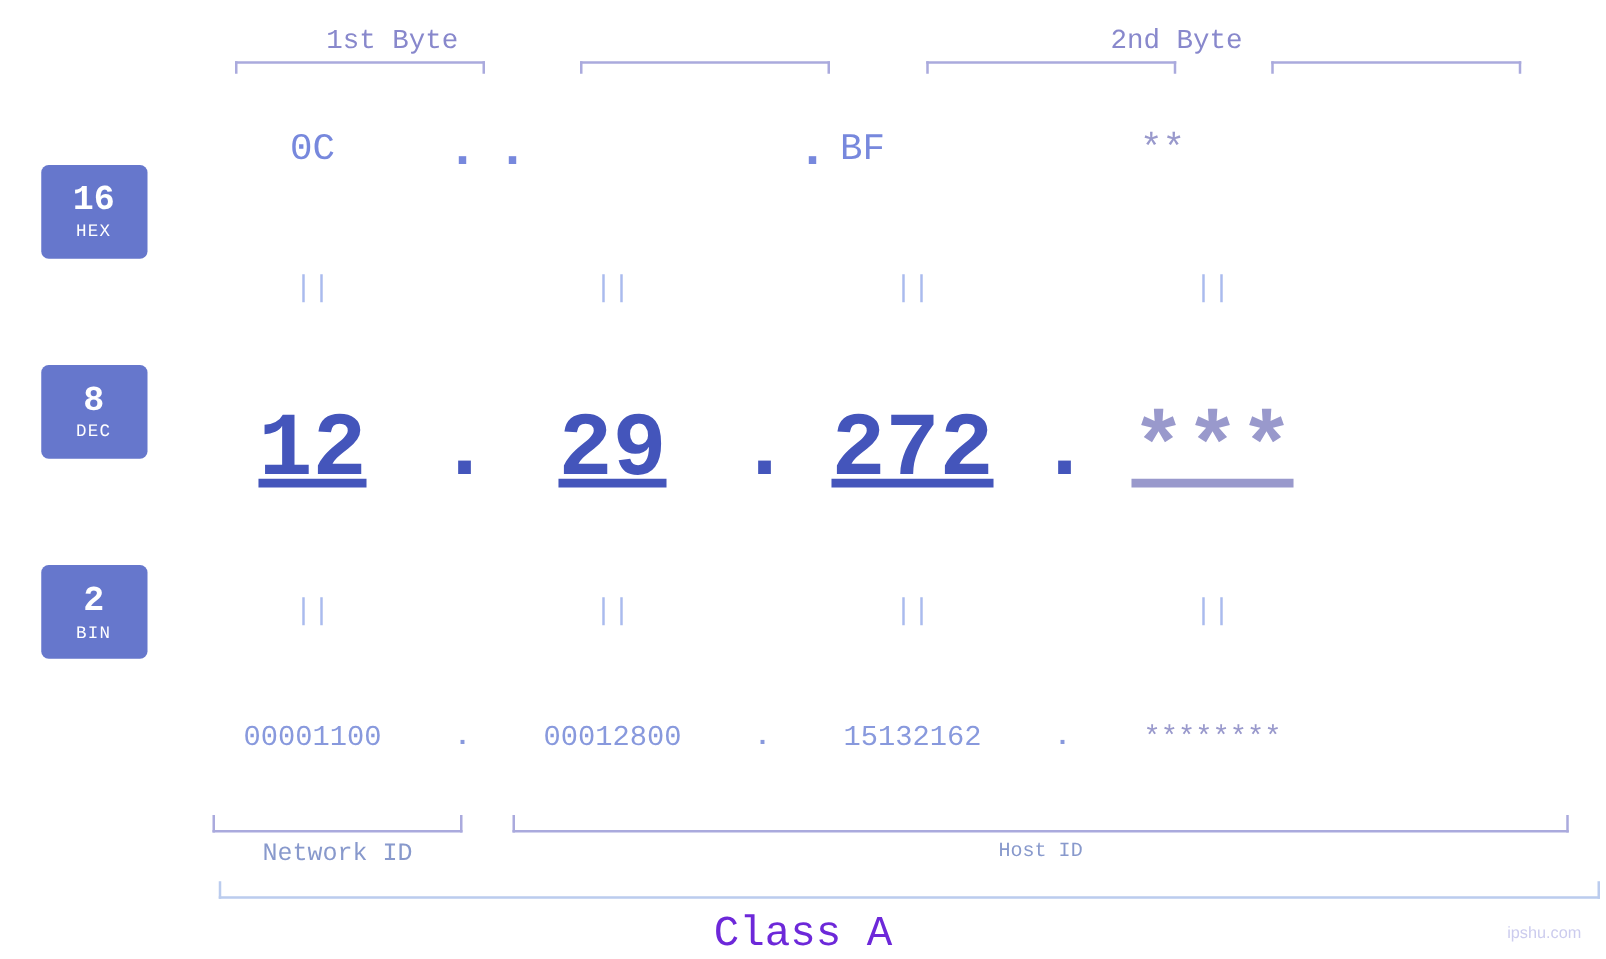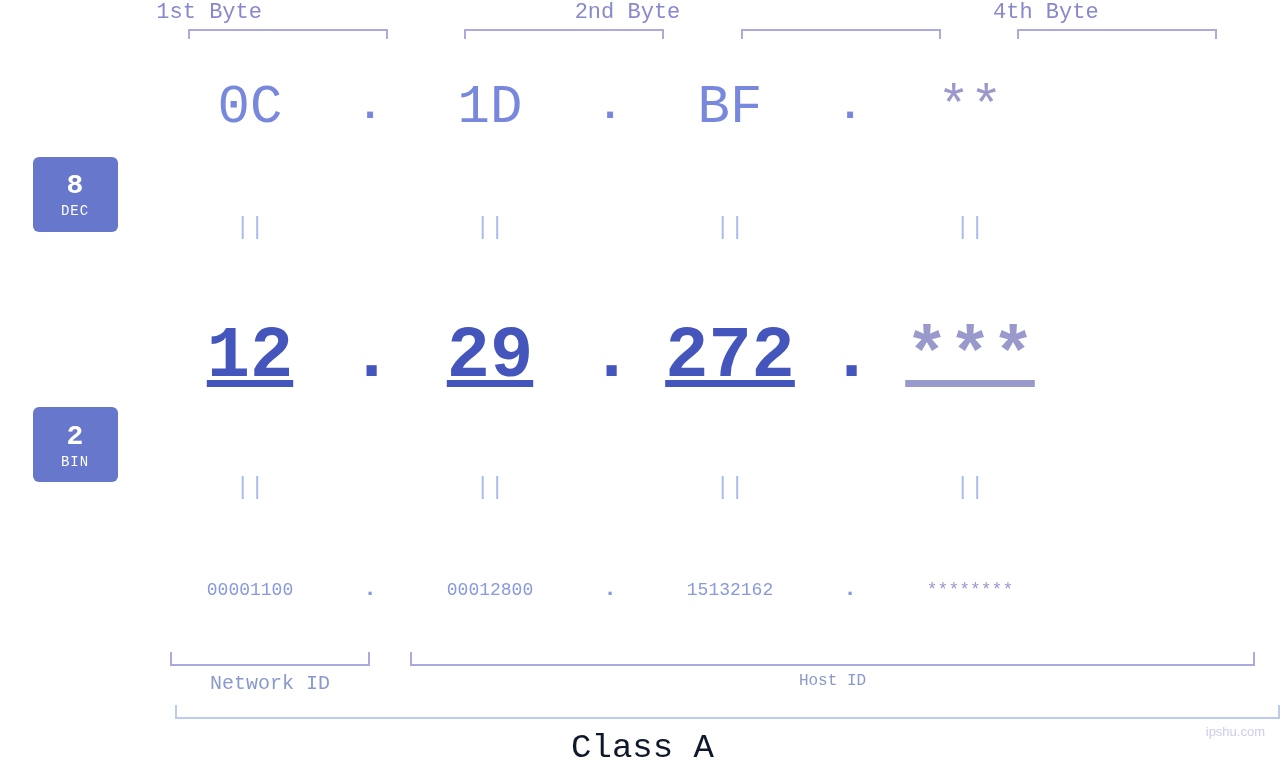--- a/index.html
+++ b/index.html
@@ -19,20 +19,21 @@
       position: relative;
       display: flex;
       flex-direction: column;
       align-items: center;
     }
 
     
     .byte-labels-row {
       display: flex;
       width: 100%;
+      margin-top: 20px;
       justify-content: space-around;
       padding-right: 30px;
       align-items: center;
     }
 
     .byte-label {
       color: #8888cc;
       font-size: 22px;
       font-family: 'Courier New', Courier, monospace;
       text-align: center;
@@ -100,52 +101,52 @@
 
     .cell-dot {
       color: #6677cc;
       font-size: 28px;
       font-weight: bold;
       width: 40px;
       text-align: center;
     }
 
     .hex-value {
-      font-size: 54px;
+      font-size: 30px;
       color: #7788dd;
       font-family: 'Courier New', Courier, monospace;
     }
 
     .dec-value {
       font-size: 72px;
       font-weight: bold;
       color: #4455bb;
       font-family: 'Courier New', Courier, monospace;
       text-decoration: underline;
     }
 
     .bin-value {
-      font-size: 18px;
+      font-size: 23px;
       color: #8899dd;
       font-family: 'Courier New', Courier, monospace;
     }
 
     .equals-sym {
       font-size: 24px;
       color: #aabbee;
       font-family: 'Courier New', Courier, monospace;
     }
 
     .dot-hex { font-size: 42px; color: #7788dd; }
     .dot-dec { font-size: 72px; font-weight: bold; color: #4455bb; }
     .dot-bin { font-size: 22px; color: #8899dd; }
 
     .watermark {
       position: absolute;
-      bottom: 28px;
+      bottom: 14px;
       right: 20px;
       color: #ccccee;
       font-size: 13px;
       font-family: Arial, sans-serif;
     }
 
     .data-row {
       display: grid;
       grid-template-columns: 200px 40px 200px 40px 200px 40px 200px;
       align-items: center;
@@ -155,49 +156,51 @@
     .starred { color: #9999cc; }
   </style>
 </head>
 <body>
 
 <div class="main-container">
 
   <div class="byte-labels-row">
     <div class="byte-label">1st Byte</div>
     <div class="byte-label">2nd Byte</div>
-    <div class="byte-label">4th Byte</div>
   </div>
 
   <div class="brackets-row">
     <div class="bracket-line"></div>
     <div class="bracket-line"></div>
     <div class="bracket-line"></div>
     <div class="bracket-line"></div>
   </div>
 
   <div style="display:flex; width:100%; flex:1; flex-direction:row;">
 
     <div class="badges-column">
+      <div class="badge">
+        <span class="badge-num">16</span>
+        <span class="badge-label">HEX</span>
+      </div>
       <div class="badge">
         <span class="badge-num">8</span>
         <span class="badge-label">DEC</span>
       </div>
       <div class="badge">
         <span class="badge-num">2</span>
         <span class="badge-label">BIN</span>
       </div>
     </div>
 
     <div style="flex:1; display:flex; flex-direction:column; justify-content:space-around; padding-bottom:10px;">
 
       <div class="data-row">
         <div class="cell hex-value">0C</div>
         <div class="cell-dot dot-hex">.</div>
-        <div class="cell hex-value">1D</div>
         <div class="cell-dot dot-hex">.</div>
         <div class="cell hex-value">BF</div>
         <div class="cell-dot dot-hex">.</div>
         <div class="cell hex-value starred">**</div>
       </div>
 
       <div class="data-row">
         <div class="cell equals-sym">||</div>
         <div style="width:40px;"></div>
         <div class="cell equals-sym">||</div>
@@ -252,17 +255,17 @@
   <div style="display:flex; width:100%; padding-left:150px; padding-right:30px; margin-top:6px;">
     <div style="width:200px; text-align:center; margin-left:20px; color:#8899cc; font-size:20px; font-family:'Courier New',Courier,monospace;">Network ID</div>
     <div style="width:40px;"></div>
     <div style="flex:1; text-align:center; color:#8899cc; font-size:16px; font-family:'Courier New',Courier,monospace;">Host ID</div>
   </div>
 
   <div style="width:calc(100% - 150px - 30px); margin-left:170px; margin-top:10px;">
     <div style="width:100%; height:14px; border-bottom:2px solid #bbccee; border-left:2px solid #bbccee; border-right:2px solid #bbccee;"></div>
   </div>
 
-  <div style="width:100%; text-align:center; margin-top:10px; color:#0f172a; font-size:34px; font-family:'Courier New',Courier,monospace;">Class A</div>
+  <div style="width:100%; text-align:center; margin-top:10px; color:#6d28d9; font-size:34px; font-family:'Courier New',Courier,monospace;">Class A</div>
 
   <div class="watermark">ipshu.com</div>
 
 </div>
 
 </body></html>

